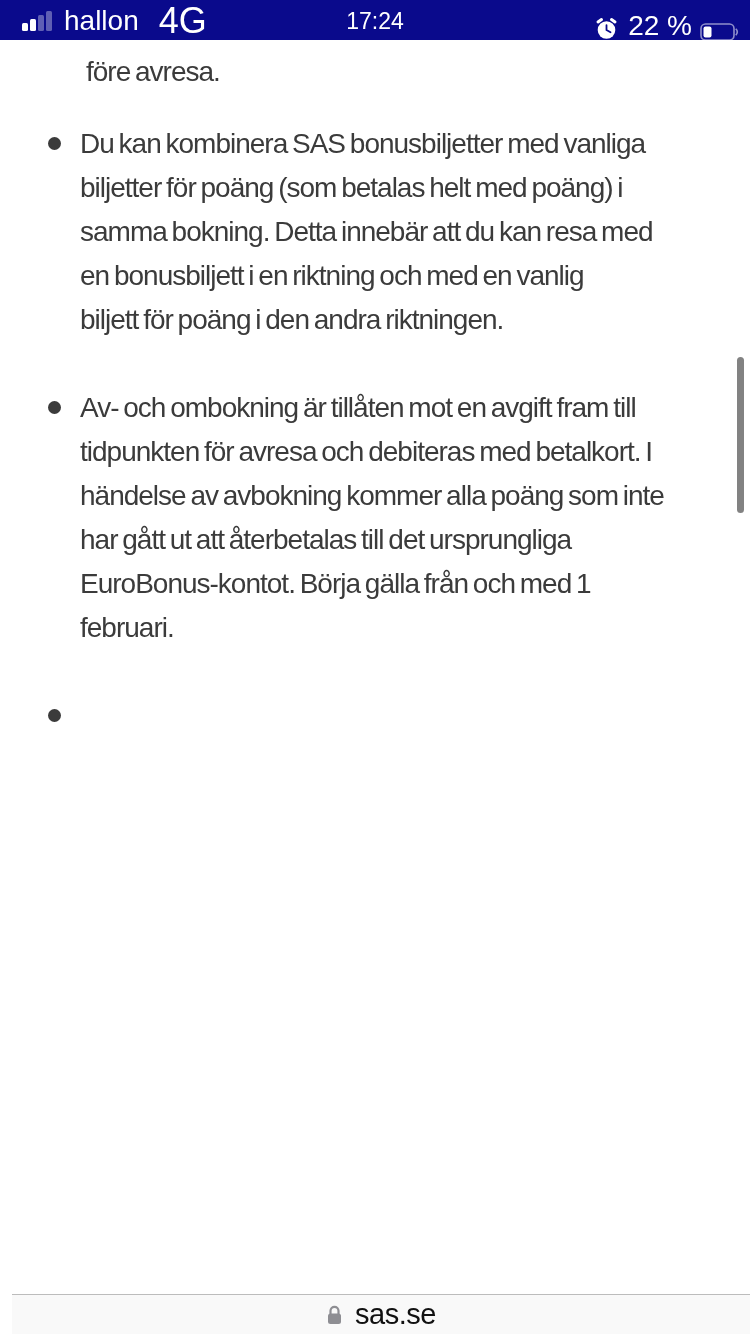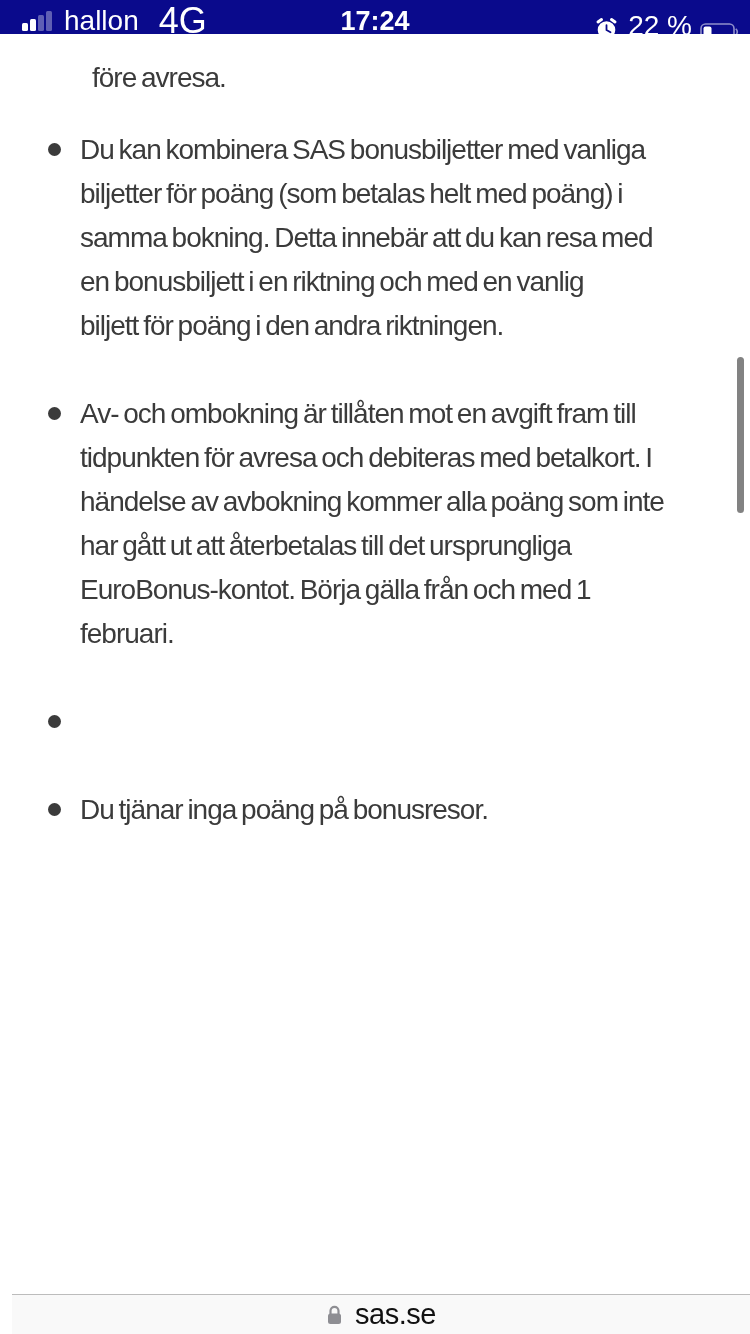--- a/index.html
+++ b/index.html
@@ -9,37 +9,37 @@
     height: 1334px;
     background: #ffffff;
     overflow: hidden;
     font-family: "Liberation Sans", sans-serif;
   }
 
   
   .status-bar {
     position: absolute;
     top: 0; left: 0; right: 0;
-    height: 34px;
+    height: 40px;
     background: var(--status-bar-bg, #0A0A8C);
     color: #ffffff;
   }
   .sb-left {
     position: absolute;
     left: 22px; top: 0; height: 42px;
     display: flex; align-items: center;
   }
   .sb-carrier { font-size: 28px; margin-left: 10px; letter-spacing: 0; }
   .sb-network { font-size: 36px; margin-left: 20px; }
   .sb-time {
     position: absolute;
     left: 50%; top: 0; height: 42px;
     transform: translateX(-50%);
     display: flex; align-items: center;
-    font-size: 27px; font-weight: bold;
+    font-size: 23px; font-weight: normal;
   }
   .sb-right {
     position: absolute;
     right: 10px; top: 0; height: 42px;
     display: flex; align-items: flex-end;
   }
   .sb-battery-pct { font-size: 28px; margin: 0 8px 0 8px; }
 
   
   .content {
@@ -48,21 +48,21 @@
     background: #ffffff;
     overflow: hidden;
     padding: 2px 0 0 80px;
     color: var(--text, #3B3B3B);
     font-size: 28px;
     line-height: 44px;
     letter-spacing: -1px;
     word-spacing: -2px;
   }
   .intro-fragment {
-    margin: 12px;
+    margin: 6px;
     white-space: pre-line;
   }
   ul.bullet-list {
     list-style: none;
     margin: 28px 0 0 0;
     padding: 0;
   }
   ul.bullet-list > li {
     position: relative;
     white-space: pre-line;
@@ -161,21 +161,20 @@
 samma bokning. Detta innebär att du kan resa med
 en bonusbiljett i en riktning och med en vanlig
 biljett för poäng i den andra riktningen.</li>
       <li>Av- och ombokning är tillåten mot en avgift fram till
 tidpunkten för avresa och debiteras med betalkort. I
 händelse av avbokning kommer alla poäng som inte
 har gått ut att återbetalas till det ursprungliga
 EuroBonus-kontot. Börja gälla från och med 1
 februari.</li>
       <li></li>
-      <li>Du tjänar inga poäng på bonusresor.</li>
     </ul>
 
   </div>
 
   <div class="scrollbar-thumb"></div>
 
   <div class="browser-bar">
     <span class="icon">
       <svg width="17" height="22" viewBox="0 0 17 22">
         <path d="M4.5 10 V6.8 a4 4 0 0 1 8 0 V10" fill="none" stroke="#8E8E93" stroke-width="2.2"></path>

